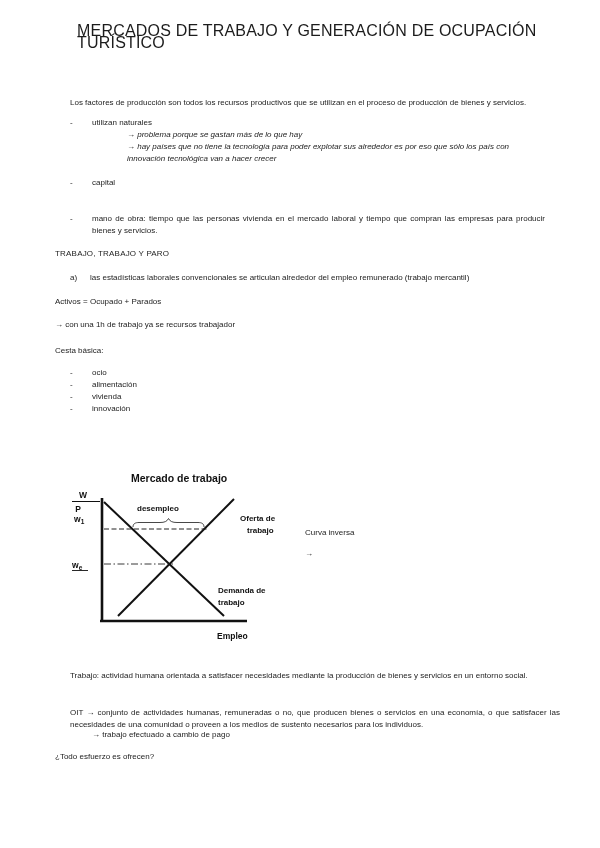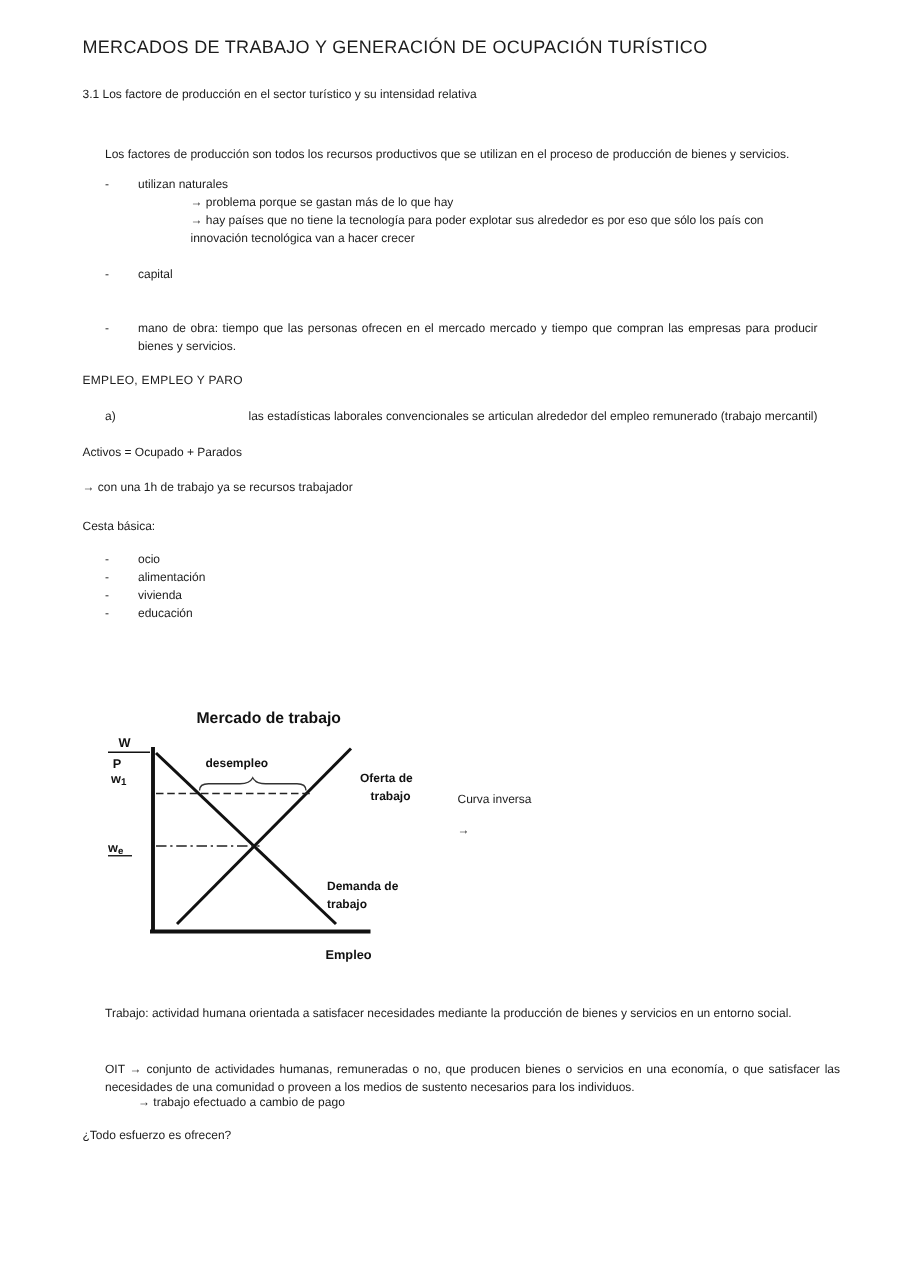--- a/index.html
+++ b/index.html
@@ -2,66 +2,65 @@
 <html><head>
 <meta charset="utf-8">
 <style>
   html,body{margin:0;padding:0;background:#ffffff;}
   .page{
     position:relative;width:600px;height:848px;background:#ffffff;
     font-family:"Liberation Sans","DejaVu Sans",sans-serif;
     font-size:8px;line-height:12px;color:#1c1c1c;overflow:hidden;
   }
   .abs{position:absolute;left:55px;}
-  .title{top:25px;font-size:12px;letter-spacing:0.5px;line-height:12px;}
+  .title{top:25px;font-size:16px;letter-spacing:0.5px;line-height:12px;margin-left:22px;}
   .h31{top:57px;}
   .para{margin:15px;width:490px;}
   .justify{text-align:justify;}
   .row{display:flex;left:70px;}
   .dash{flex:0 0 22px;}
   .marker{flex:0 0 20px;}
-  .note{left:127px;}
+  .note{left:127px;font-style:italic;}
   .notewide{width:420px;}
   .btext{width:453px;text-align:justify;}
-  .atext{width:455px;text-align:right;}
+  .atext{width:455px;}
   .caps{letter-spacing:0.2px;}
   .diagram-wrap{position:absolute;left:60px;top:462px;width:230px;height:186px;}
   .curva{left:305px;top:527px;}
   .curva-arrow{left:305px;top:548px;}
   svg text{fill:#111;font-family:"Liberation Sans","DejaVu Sans",sans-serif;}
 </style>
 </head>
 <body>
 
 <div class="page">
 
   <div class="abs title caps">MERCADOS DE TRABAJO Y GENERACIÓN DE OCUPACIÓN TURÍSTICO</div>
 
-  <div class="abs h31">3.1 Los factore de producción en el sector turístico y su intensidad relativa</div>
 
   <p class="abs para justify" style="top:82px">Los factores de producción son todos los recursos productivos que se utilizan en el proceso de producción de bienes y servicios.</p>
 
   <div class="abs row" style="top:117px">
     <span class="dash">-</span>
     <span>utilizan naturales</span>
   </div>
   <div class="abs note" style="top:129px">→ problema porque se gastan más de lo que hay</div>
   <div class="abs note notewide" style="top:141px">→ hay países que no tiene la tecnología para poder explotar sus alrededor es por eso que sólo los país con innovación tecnológica van a hacer crecer</div>
 
   <div class="abs row" style="top:177px">
     <span class="dash">-</span>
     <span>capital</span>
   </div>
 
   <div class="abs row" style="top:213px">
     <span class="dash">-</span>
-    <span class="btext">mano de obra: tiempo que las personas ofrecen en el mercado mercado y tiempo que compran las empresas para producir bienes y servicios.</span>
+    <span class="btext">mano de obra: tiempo que las personas vivienda en el mercado laboral y tiempo que compran las empresas para producir bienes y servicios.</span>
   </div>
 
-  <div class="abs caps" style="top:248px">EMPLEO, EMPLEO Y PARO</div>
+  <div class="abs caps" style="top:248px">TRABAJO, TRABAJO Y PARO</div>
 
   <div class="abs row" style="top:272px">
     <span class="marker">a)</span>
     <span class="atext">las estadísticas laborales convencionales se articulan alrededor del empleo remunerado (trabajo mercantil)</span>
   </div>
 
   <div class="abs" style="top:296px">Activos = Ocupado + Parados</div>
   <div class="abs" style="top:319px">→ con una 1h de trabajo ya se recursos trabajador</div>
   <div class="abs" style="top:345px">Cesta básica:</div>
 
@@ -72,21 +71,21 @@
   <div class="abs row" style="top:379px">
     <span class="dash">-</span>
     <span>alimentación</span>
   </div>
   <div class="abs row" style="top:391px">
     <span class="dash">-</span>
     <span>vivienda</span>
   </div>
   <div class="abs row" style="top:403px">
     <span class="dash">-</span>
-    <span>educación</span>
+    <span>innovación</span>
   </div>
 
   <div class="diagram-wrap">
     <svg width="230" height="186" viewBox="0 0 230 186">
 
       <text x="71" y="20" font-size="10.5" font-weight="bold">Mercado de trabajo</text>
 
       <text x="23" y="36" font-size="8.5" font-weight="600" text-anchor="middle">W</text>
       <line x1="12" y1="39.5" x2="40" y2="39.5" stroke="#111" stroke-width="1"></line>
       <text x="18" y="50" font-size="8.5" font-weight="600" text-anchor="middle">P</text>

